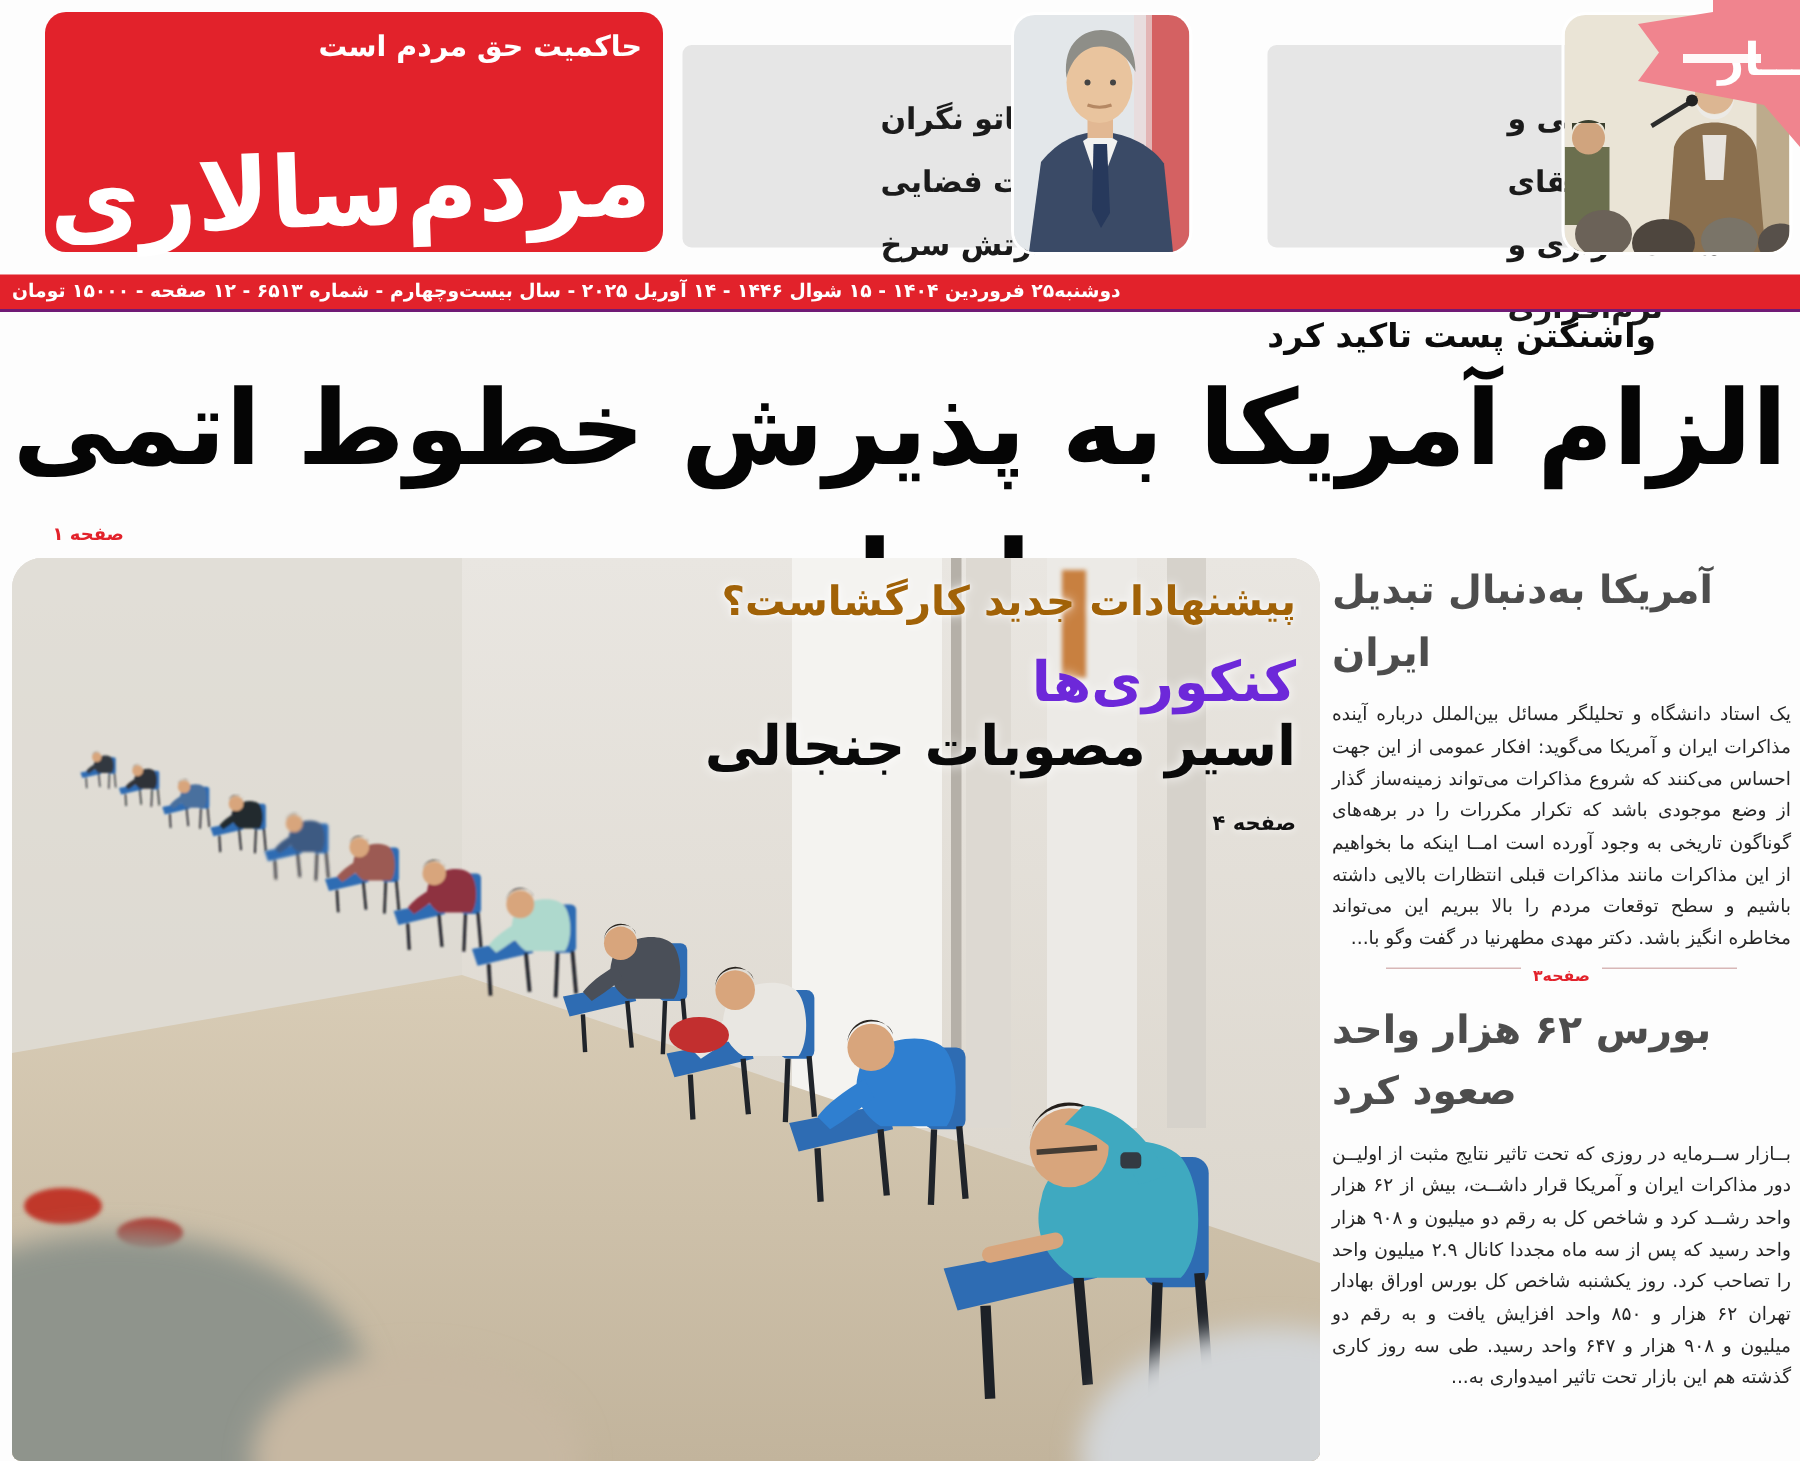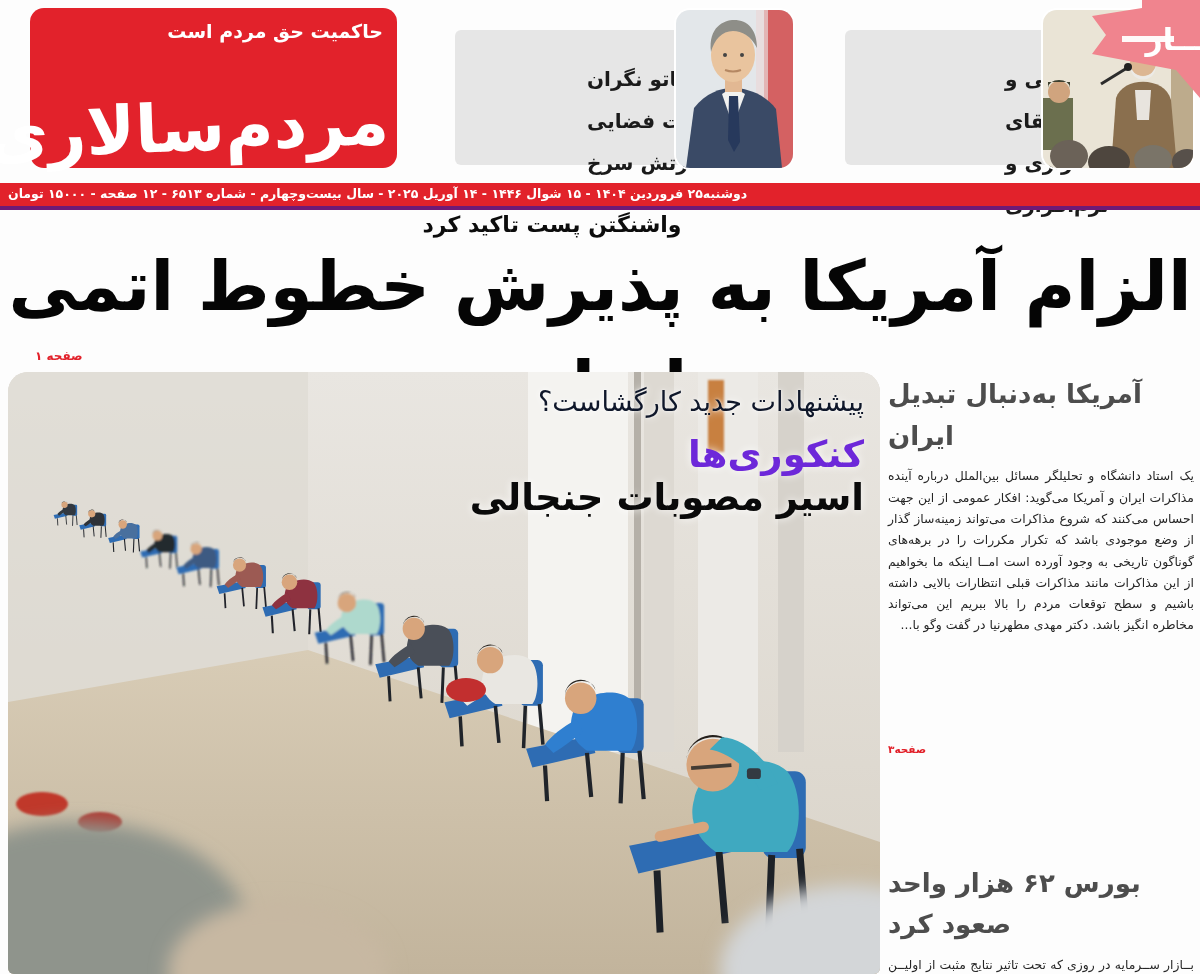--- a/index.html
+++ b/index.html
@@ -4,21 +4,21 @@
 <style>
   html,body{margin:0;padding:0;}
   body{
     width:1200px;height:974px;position:relative;overflow:hidden;
     background:#fdfdfd;
     font-family:"DejaVu Sans",sans-serif;
     direction:rtl;
   }
   
   .logo-box{
-    position:absolute;left:30px;top:8px;width:367px;height:160px;
+    position:absolute;left:30px;top:8px;width:412px;height:160px;
     background:#e2222b;border-radius:14px;color:#fff;
   }
   .logo-tagline{
     position:absolute;top:12px;right:14px;font-size:19px;font-weight:bold;
     letter-spacing:-.5px;
   }
   .logo-title{
     position:absolute;bottom:2px;right:8px;left:8px;text-align:center;
     font-size:66px;font-weight:bold;transform:rotate(-2deg);
     font-family:"DejaVu Serif","DejaVu Sans",serif;
@@ -41,50 +41,50 @@
   .teaser-photo{
     position:absolute;top:10px;border-radius:14px;overflow:hidden;
     box-shadow:0 0 0 2px #fff;
   }
   .photo-rutte{left:676px;width:117px;height:158px;}
   .photo-leader{left:1043px;width:150px;height:158px;}
   .corner-ribbon{position:absolute;right:0;top:0;width:118px;height:112px;}
   
   .datebar{
     position:absolute;left:0;top:183px;width:1200px;height:23px;
-    background:#e2222b;border-bottom:4px solid #701a75;
+    background:#e2222b;border-bottom:2px solid #701a75;
   }
   .datebar-text{
     position:absolute;left:8px;top:3px;color:#fff;font-size:12.5px;font-weight:bold;
     direction:rtl;white-space:nowrap;
   }
   
   .kicker{
-    position:absolute;left:0;top:212px;width:1104px;text-align:center;
+    position:absolute;left:0;top:212px;width:1104px;text-align:right;
     font-size:22px;font-weight:bold;color:#0c0c0c;
   }
   .main-headline{
     position:absolute;left:0;top:236px;width:1200px;text-align:center;
     font-size:69px;font-weight:bold;color:#050505;letter-spacing:-1px;
     line-height:1.45;
   }
   .lead-page{
     position:absolute;left:35px;top:349px;color:#e2222b;
     font-size:12px;font-weight:bold;
   }
   
   .main-photo{
     position:absolute;left:8px;top:372px;width:872px;height:602px;
     border-radius:20px 20px 6px 6px;overflow:hidden;background:#ddd8d0;
   }
   .photo-overlay{
     position:absolute;top:386px;right:336px;text-align:left;direction:rtl;z-index:5;
   }
   .ov-kicker{
-    font-size:27px;font-weight:normal;color:#0f172a;
+    font-size:27px;font-weight:bold;color:#a16207;
     text-shadow:0 0 8px rgba(255,255,255,.9),0 0 3px rgba(255,255,255,.9);
     margin-bottom:16px;
   }
   .ov-highlight{
     font-size:37px;font-weight:bold;color:#6d28d9;
     text-shadow:0 0 8px rgba(255,255,255,.9);
   }
   .ov-headline{
     font-size:37px;font-weight:bold;color:#0a0a0a;
     text-shadow:0 0 8px rgba(255,255,255,.9);margin-bottom:22px;
@@ -102,23 +102,22 @@
   .article{margin-bottom:4px;}
   .art-title{
     text-align:left;font-size:26px;font-weight:bold;color:#4d4d4d;
     line-height:1.6;margin:2px 0 8px 0;
   }
   .art-body{
     font-size:12.4px;color:#262626;line-height:1.72;text-align:justify;
     margin:0;
   }
   .pgmark{
-    display:flex;align-items:flex-end;justify-content:center;gap:8px;
+    display:flex;align-items:flex-start;justify-content:center;gap:8px;
     margin:9px 0 10px 0;
-    flex-direction:column;
   }
   .pgmark .rule{flex:0 0 90px;height:1px;background:#d8b7b7;}
   .pgmark .pg{color:#e2222b;font-size:10.5px;font-weight:bold;}
 </style>
 </head>
 <body>
 
 <div class="logo-box">
   <div class="logo-tagline">حاکمیت حق مردم است</div>
   <div class="logo-title">مردم‌سالاری</div>
@@ -266,20 +265,21 @@
     <ellipse cx="70" cy="560" rx="170" ry="110" fill="#8f948c" filter="url(#b3)"></ellipse>
     <ellipse cx="270" cy="600" rx="110" ry="70" fill="#c7b8a2" filter="url(#b3)"></ellipse>
     <ellipse cx="842" cy="598" rx="130" ry="85" fill="#d3d6d8" filter="url(#b3)"></ellipse>
   </svg>
 </div>
 
 <div class="photo-overlay">
   <div class="ov-kicker">پیشنهادات جدید کارگشاست؟</div>
   <div class="ov-highlight">کنکوری‌ها</div>
   <div class="ov-headline">اسیر مصوبات جنجالی</div>
+  <div class="ov-page">صفحه ۴</div>
 </div>
 
 <div class="right-col">
 
   <div class="article">
     <div class="art-title">
       <span>آمریکا به‌دنبال تبدیل ایران</span><br>
     </div>
     <p class="art-body">یک استاد دانشگاه و تحلیلگر مسائل بین‌الملل درباره آینده مذاکرات ایران و آمریکا می‌گوید: افکار عمومی از این جهت احساس می‌کنند که شروع مذاکرات می‌تواند زمینه‌ساز گذار از وضع موجودی باشد که تکرار مکررات را در برهه‌های گوناگون تاریخی به وجود آورده است امــا اینکه ما بخواهیم از این مذاکرات مانند مذاکرات قبلی انتظارات بالایی داشته باشیم و سطح توقعات مردم را بالا ببریم این می‌تواند مخاطره انگیز باشد. دکتر مهدی مطهرنیا در گفت وگو با...</p>
     <div class="pgmark">

